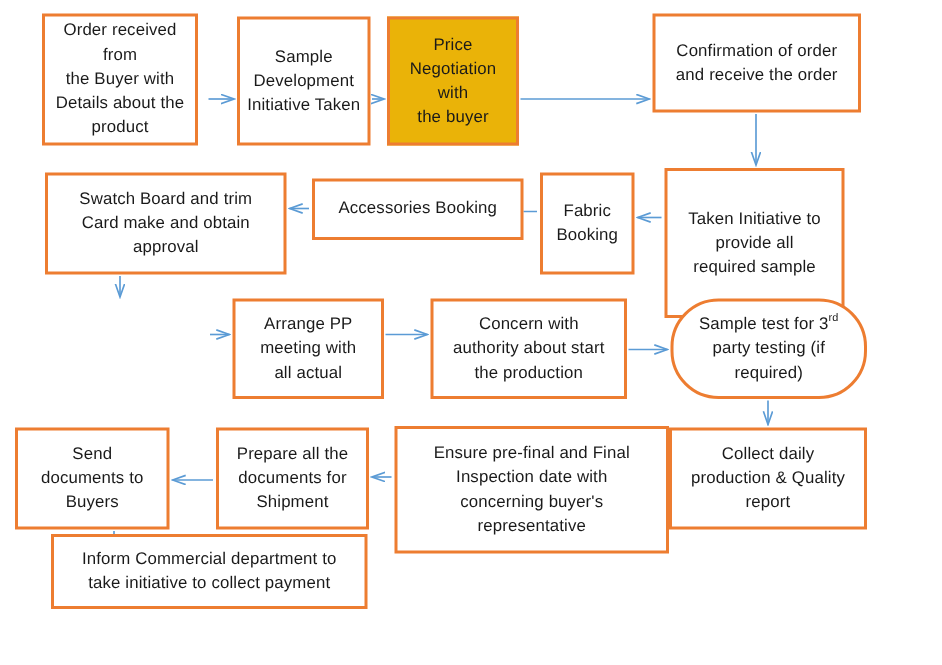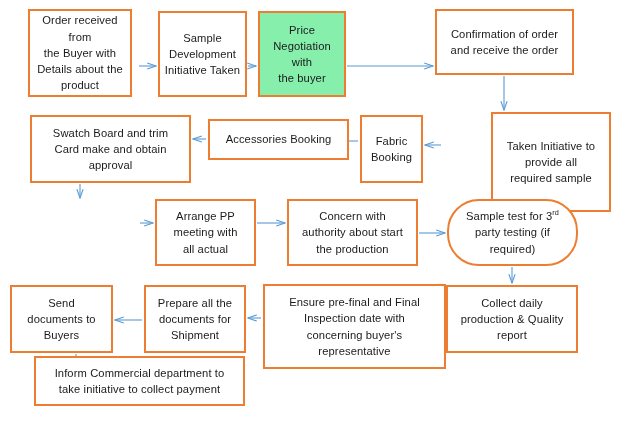--- a/index.html
+++ b/index.html
@@ -84,30 +84,30 @@
     <span class="txt">Order received from
 the Buyer with
 Details about the
 product</span>
   </div>
   <div class="node" id="b-n2" style="left: 158px; top: 11px; width: 89px; height: 86px; border-color: rgb(237, 125, 49); background: rgb(255, 255, 255); color: rgb(26, 26, 26);">
     <span class="txt">Sample
 Development
 Initiative Taken</span>
   </div>
-  <div class="node" id="b-n3" style="left: 258px; top: 11px; width: 88px; height: 86px; border-color: rgb(237, 125, 49); background: #86efac; color: rgb(26, 26, 26);">
+  <div class="node" id="b-n3" style="left: 258px; top: 11px; width: 88px; height: 86px; border-color: rgb(237, 125, 49); background: #eab308; color: rgb(26, 26, 26);">
     <span class="txt">Price
 Negotiation with
 the buyer</span>
   </div>
   <div class="node" id="b-n4" style="left: 435px; top: 9px; width: 139px; height: 66px; border-color: rgb(237, 125, 49); background: rgb(255, 255, 255); color: rgb(26, 26, 26);">
     <span class="txt">Confirmation of order
 and receive the order</span>
   </div>
-  <div class="node" id="b-n5" style="left: 443px; top: 112px; width: 120px; height: 100px; border-color: rgb(237, 125, 49); background: rgb(255, 255, 255); color: rgb(26, 26, 26); margin-left: 48px;">
+  <div class="node" id="b-n5" style="left: 443px; top: 112px; width: 120px; height: 100px; border-color: rgb(237, 125, 49); background: rgb(255, 255, 255); color: rgb(26, 26, 26);">
     <span class="txt">Taken Initiative to
 provide all
 required sample</span>
   </div>
   <div class="node" id="b-n6" style="left: 360px; top: 115px; width: 63px; height: 68px; border-color: rgb(237, 125, 49); background: rgb(255, 255, 255); color: rgb(26, 26, 26);">
     <span class="txt">Fabric
 Booking</span>
   </div>
   <div class="node" id="b-n7" style="left: 208px; top: 119px; width: 141px; height: 41px; border-color: rgb(237, 125, 49); background: rgb(255, 255, 255); color: rgb(26, 26, 26);">
     <span class="txt">Accessories Booking</span>

